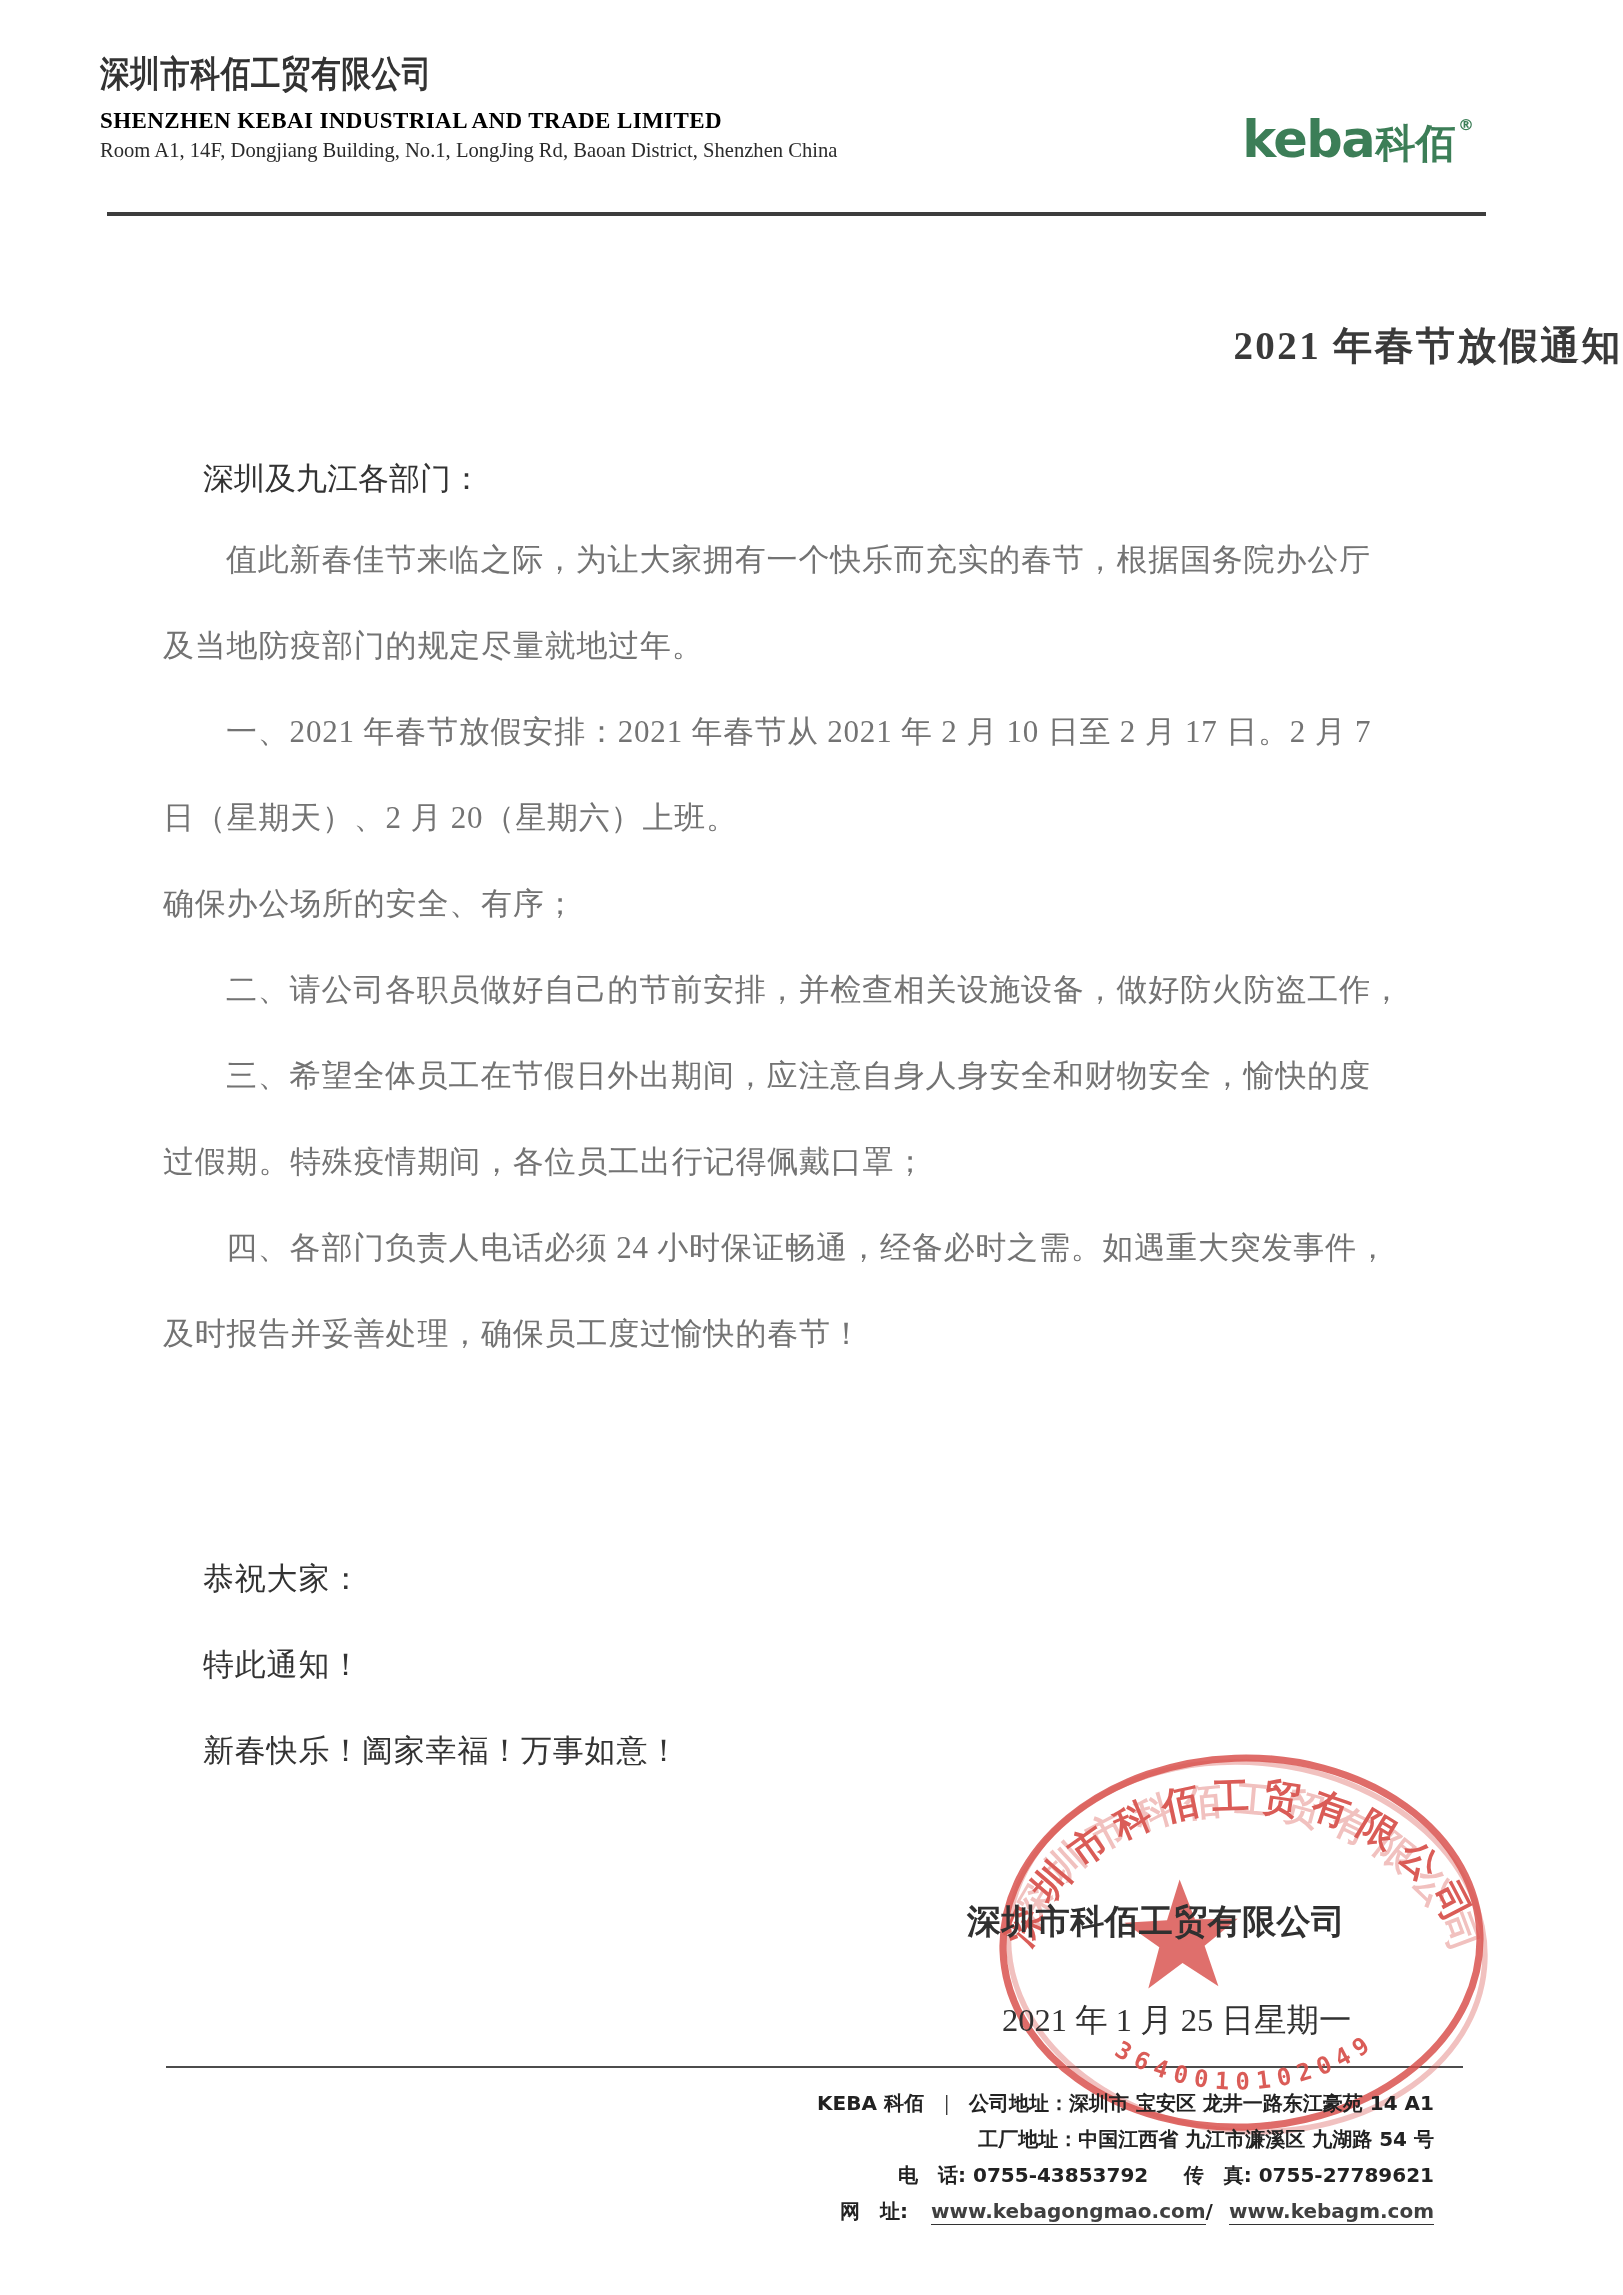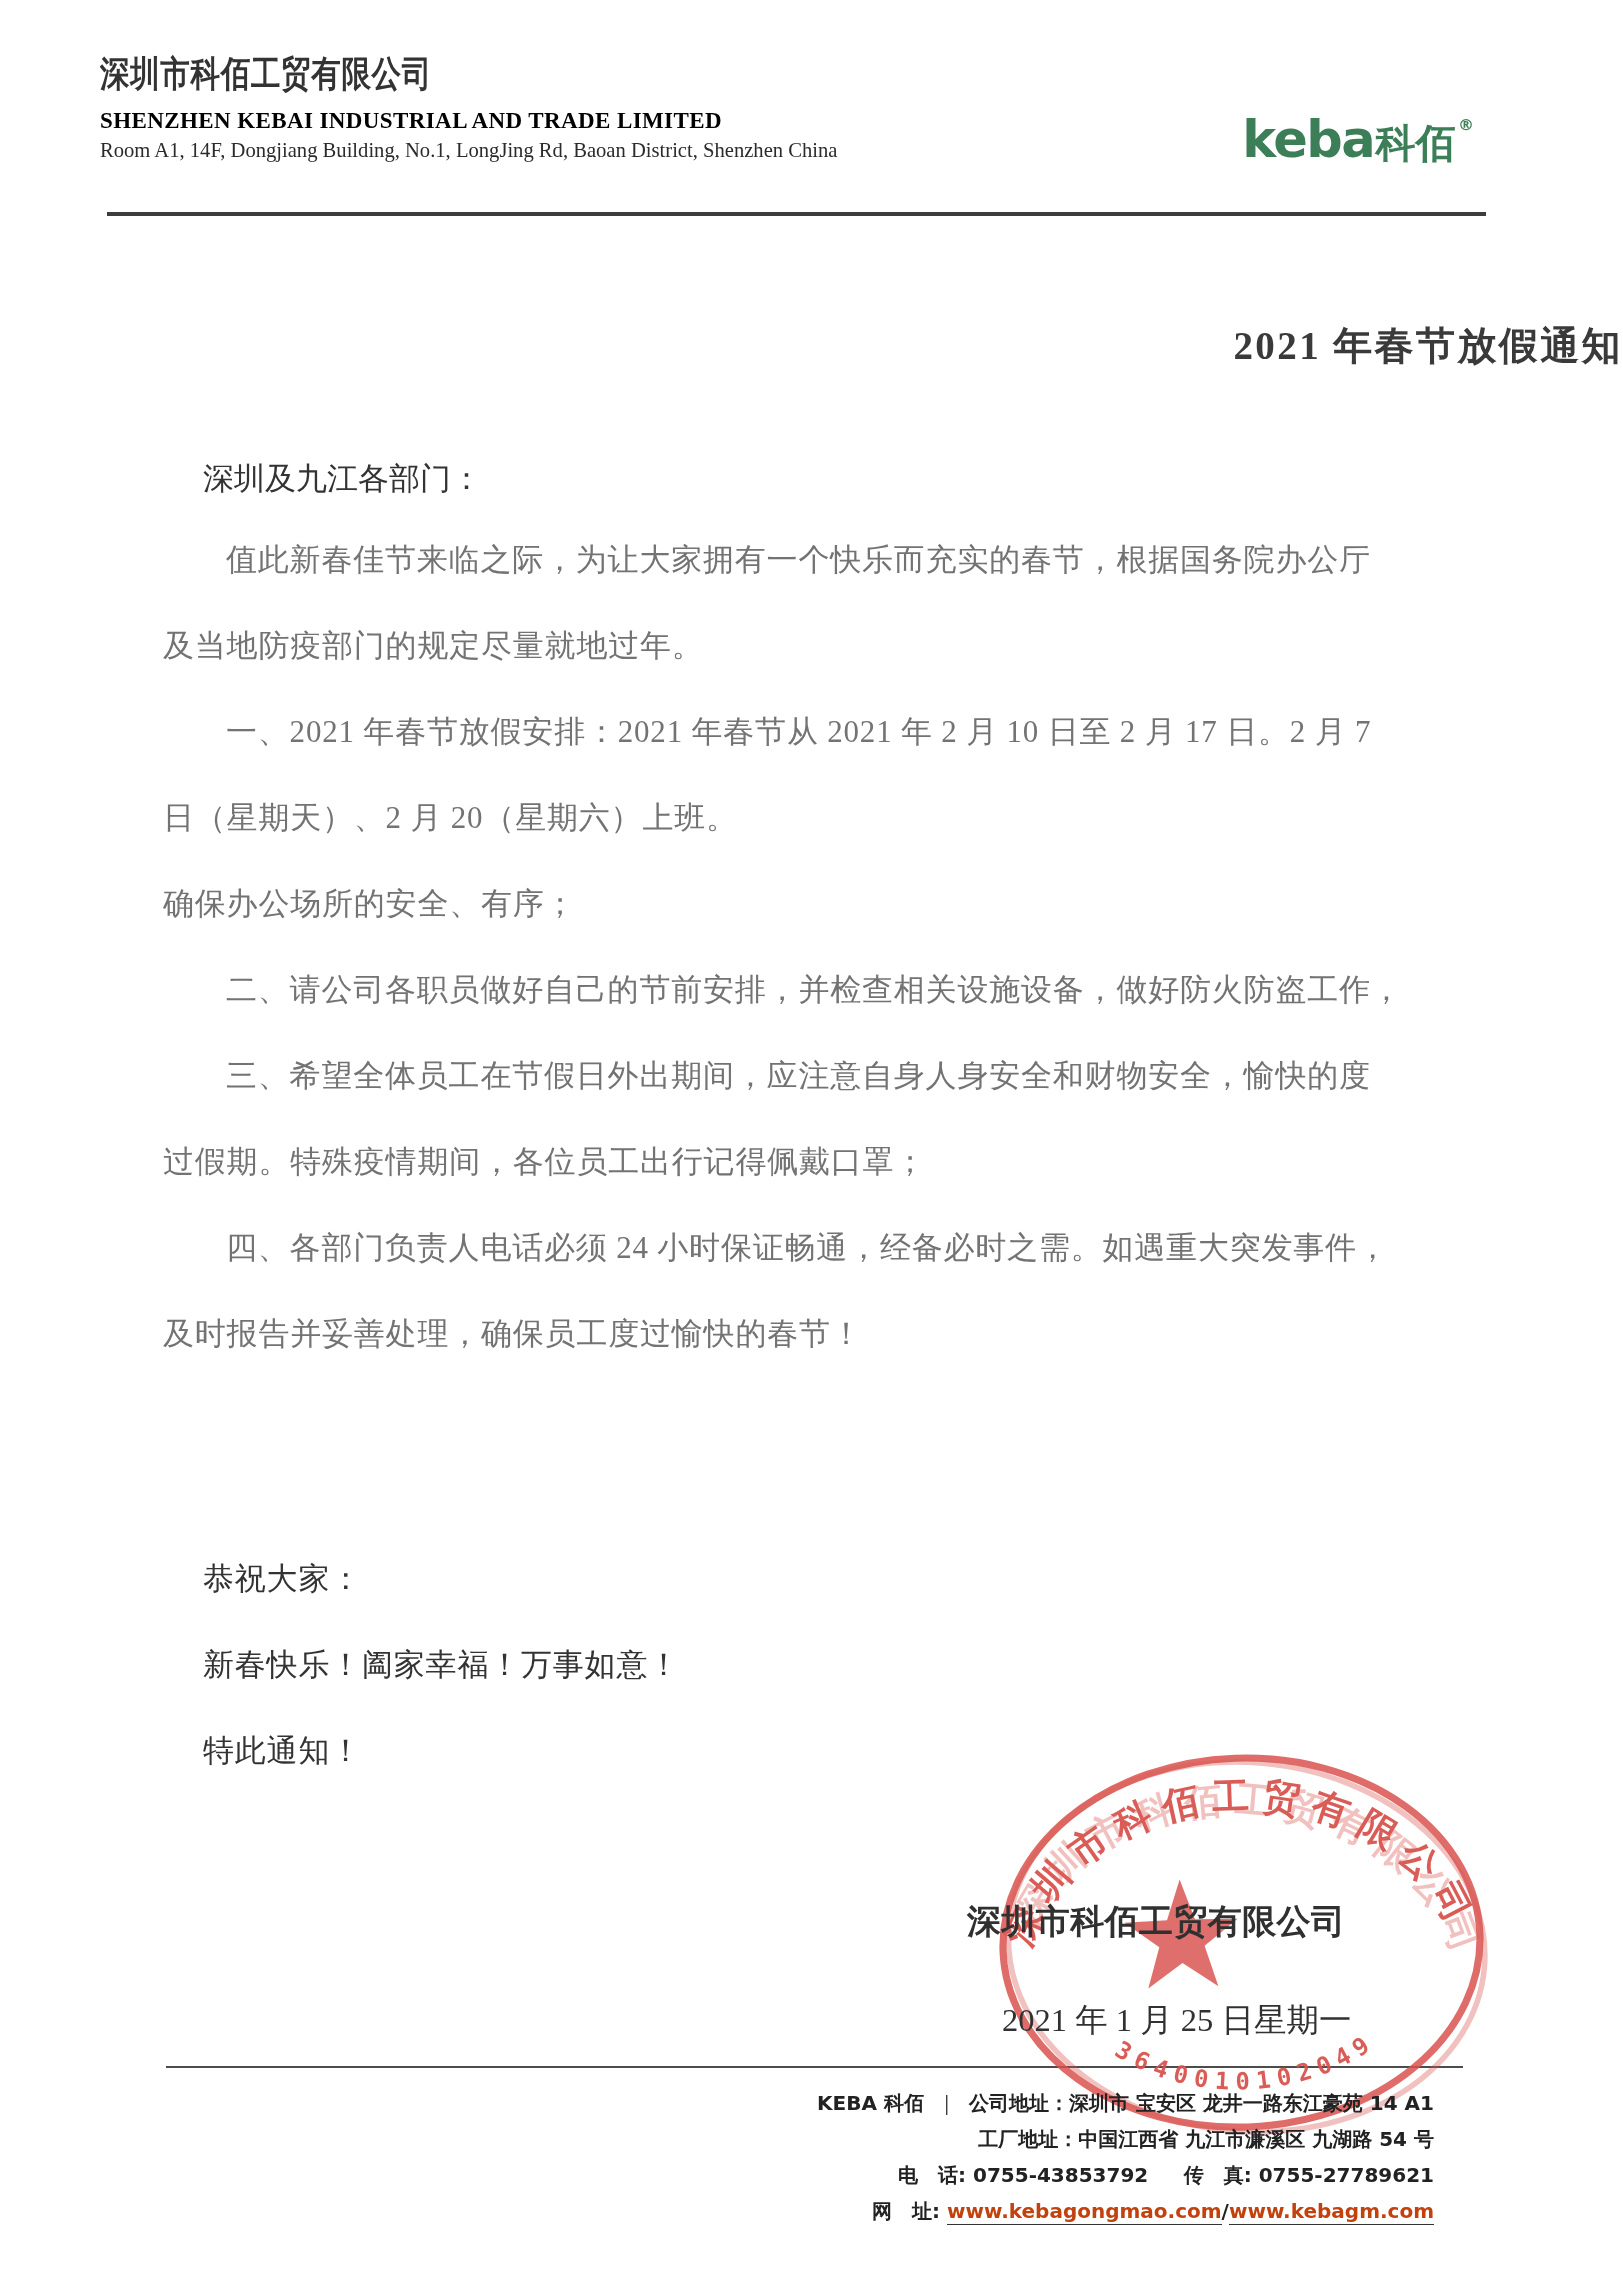--- a/index.html
+++ b/index.html
@@ -85,21 +85,21 @@
     position: absolute; top: 2066px; left: 166px; width: 1297px; height: 2.4px;
     background: #4c4c4c; z-index: 1;
   }
   .footer {
     position: absolute; right: 189px; top: 2085px; z-index: 3; text-align: right;
     font-family: "DejaVu Sans", sans-serif; font-weight: 700;
     font-size: 20px; line-height: 36px; color: #222; white-space: nowrap;
   }
   .f-sep { margin: 0 12.7px; font-weight: 400; }
   .f-gap { margin-left: 28.5px; }
-  .f-url { color: #c2410c; text-decoration: none; border-bottom: 1.6px solid #333; padding-bottom: 0.8px; }
+  .f-url { color: #404040; text-decoration: none; border-bottom: 1.6px solid #333; padding-bottom: 0.8px; margin-left: 16px; }
 </style>
 </head>
 <body>
 
 <div class="page">
 
   <div class="header-left">
     <div class="company-cn">深圳市科佰工贸有限公司</div>
     <div class="company-en">SHENZHEN KEBAI INDUSTRIAL AND TRADE LIMITED</div>
     <div class="company-address">Room A1, 14F, Dongjiang Building, No.1, LongJing Rd, Baoan District, Shenzhen China</div>
@@ -123,22 +123,22 @@
     <div class="line">确保办公场所的安全、有序；</div>
     <div class="line indent">二、请公司各职员做好自己的节前安排，并检查相关设施设备，做好防火防盗工作，</div>
     <div class="line indent">三、希望全体员工在节假日外出期间，应注意自身人身安全和财物安全，愉快的度</div>
     <div class="line">过假期。特殊疫情期间，各位员工出行记得佩戴口罩；</div>
     <div class="line indent">四、各部门负责人电话必须 24 小时保证畅通，经备必时之需。如遇重大突发事件，</div>
     <div class="line">及时报告并妥善处理，确保员工度过愉快的春节！</div>
   </div>
 
   <div class="closing">
     <div class="line">恭祝大家：</div>
+    <div class="line">特此通知！</div>
     <div class="line">新春快乐！阖家幸福！万事如意！</div>
-    <div class="line">特此通知！</div>
   </div>
 
   <div class="signature-company">深圳市科佰工贸有限公司</div>
   <div class="signature-date">2021 年 1 月 25 日星期一</div>
 
   <svg class="seal" viewBox="0 0 630 495">
     <defs>
       <path id="sealTopArc" d="M 45 320 A 272 215 0 1 1 585 320" fill="none"></path>
       <path id="sealBottomArc" d="M 75 280 A 245 190 0 0 0 555 280" fill="none"></path>
     </defs>

